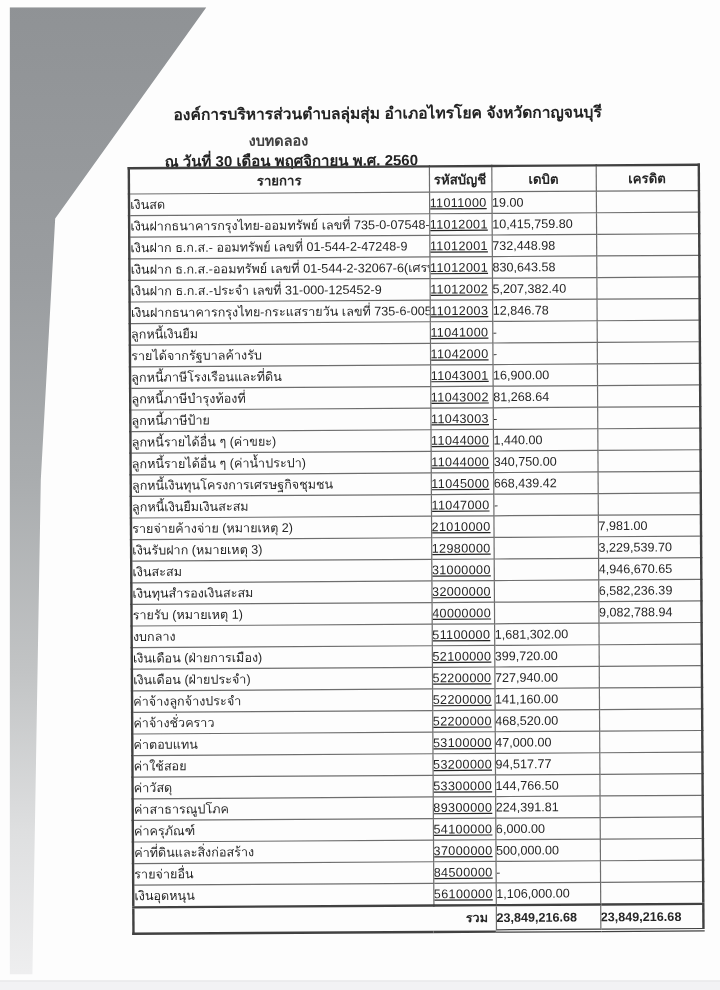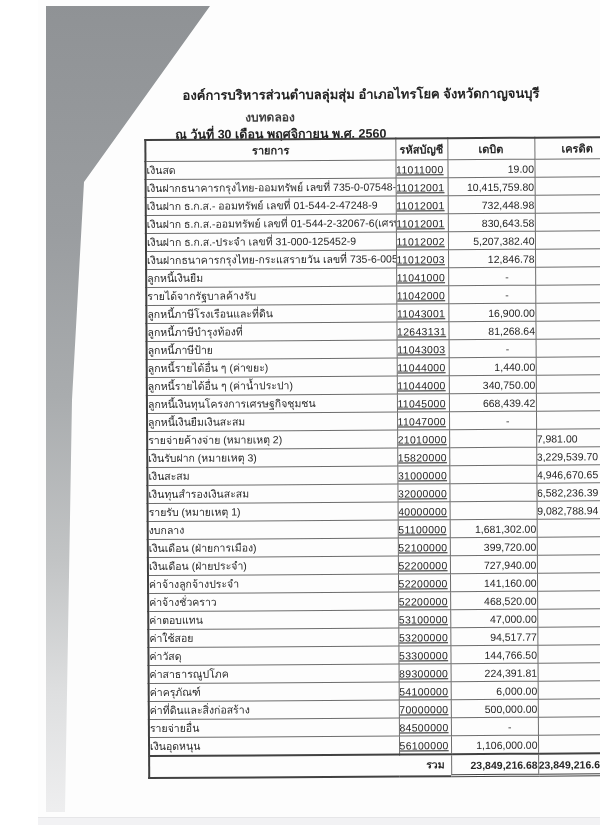--- a/index.html
+++ b/index.html
@@ -4,21 +4,21 @@
 <style>
   html, body { margin: 0; padding: 0; }
   body {
     width: 600px; height: 825px;
     background: #ffffff;
     font-family: "Liberation Sans", "DejaVu Sans", sans-serif;
     position: relative;
     overflow: hidden;
     color: #222;
   }
-  .scan-page { position: absolute; inset: 0; background: #fdfdfd; margin-left: 38px; }
+  .scan-page { position: absolute; inset: 0; background: #fdfdfd; }
 
   
   .scan-wedge {
     position: absolute; inset: 0;
     background: linear-gradient(to bottom,
       #8f9295 0%, #9a9da0 28%, #a9acae 48%, #c2c4c5 68%, #dedfe0 84%, #f0f0f1 100%);
     clip-path: polygon(8px 6px, 172px 6px, 46px 182px, 34px 400px, 27px 812px, 8px 812px);
   }
   .bottom-strip {
     position: absolute; left: 0; bottom: 0; width: 600px; height: 7px;
@@ -49,21 +49,21 @@
   }
   .tb th, .tb td {
     border: 1px solid #6e6e6e;
     font-size: 10.5px; color: #262626;
     padding: 0; overflow: hidden; white-space: nowrap;
   }
   .tb thead th { height: 20px; font-size: 11px; font-weight: 600; text-align: center; }
   .tb tbody td { height: 17px; }
   .c-item  { text-align: left;  padding-left: 4px; }
   .c-code  { text-align: left;  padding-left: 5px; letter-spacing: 0.3px; text-decoration: underline; }
-  .c-debit { text-align: right; padding-right: 8px; }
+  .c-debit { text-align: left; padding-right: 8px; }
   .c-credit{ padding-right: 14px; }
   .dash    { padding-right: 26px !important; }
 
   .tb tfoot td {
     height: 19px; font-weight: 600;
     border-top: 2px solid #414141;
   }
   .tb tfoot .t-label { text-align: right; padding-right: 6px; }
   .tb tfoot .t-debit, .tb tfoot .t-credit { border-bottom: 3px double #414141; }
 </style>
@@ -144,21 +144,21 @@
             <td class="c-credit"></td>
           </tr>
           <tr>
             <td class="c-item">ลูกหนี้ภาษีโรงเรือนและที่ดิน</td>
             <td class="c-code">11043001</td>
             <td class="c-debit">16,900.00</td>
             <td class="c-credit"></td>
           </tr>
           <tr>
             <td class="c-item">ลูกหนี้ภาษีบำรุงท้องที่</td>
-            <td class="c-code">12643131</td>
+            <td class="c-code">11043002</td>
             <td class="c-debit">81,268.64</td>
             <td class="c-credit"></td>
           </tr>
           <tr>
             <td class="c-item">ลูกหนี้ภาษีป้าย</td>
             <td class="c-code">11043003</td>
             <td class="c-debit dash">-</td>
             <td class="c-credit"></td>
           </tr>
           <tr>
@@ -186,21 +186,21 @@
             <td class="c-credit"></td>
           </tr>
           <tr>
             <td class="c-item">รายจ่ายค้างจ่าย (หมายเหตุ 2)</td>
             <td class="c-code">21010000</td>
             <td class="c-debit"></td>
             <td class="c-credit">7,981.00</td>
           </tr>
           <tr>
             <td class="c-item">เงินรับฝาก (หมายเหตุ 3)</td>
-            <td class="c-code">15820000</td>
+            <td class="c-code">12980000</td>
             <td class="c-debit"></td>
             <td class="c-credit">3,229,539.70</td>
           </tr>
           <tr>
             <td class="c-item">เงินสะสม</td>
             <td class="c-code">31000000</td>
             <td class="c-debit"></td>
             <td class="c-credit">4,946,670.65</td>
           </tr>
           <tr>
@@ -270,21 +270,21 @@
             <td class="c-credit"></td>
           </tr>
           <tr>
             <td class="c-item">ค่าครุภัณฑ์</td>
             <td class="c-code">54100000</td>
             <td class="c-debit">6,000.00</td>
             <td class="c-credit"></td>
           </tr>
           <tr>
             <td class="c-item">ค่าที่ดินและสิ่งก่อสร้าง</td>
-            <td class="c-code">70000000</td>
+            <td class="c-code">37000000</td>
             <td class="c-debit">500,000.00</td>
             <td class="c-credit"></td>
           </tr>
           <tr>
             <td class="c-item">รายจ่ายอื่น</td>
             <td class="c-code">84500000</td>
             <td class="c-debit dash">-</td>
             <td class="c-credit"></td>
           </tr>
           <tr>

